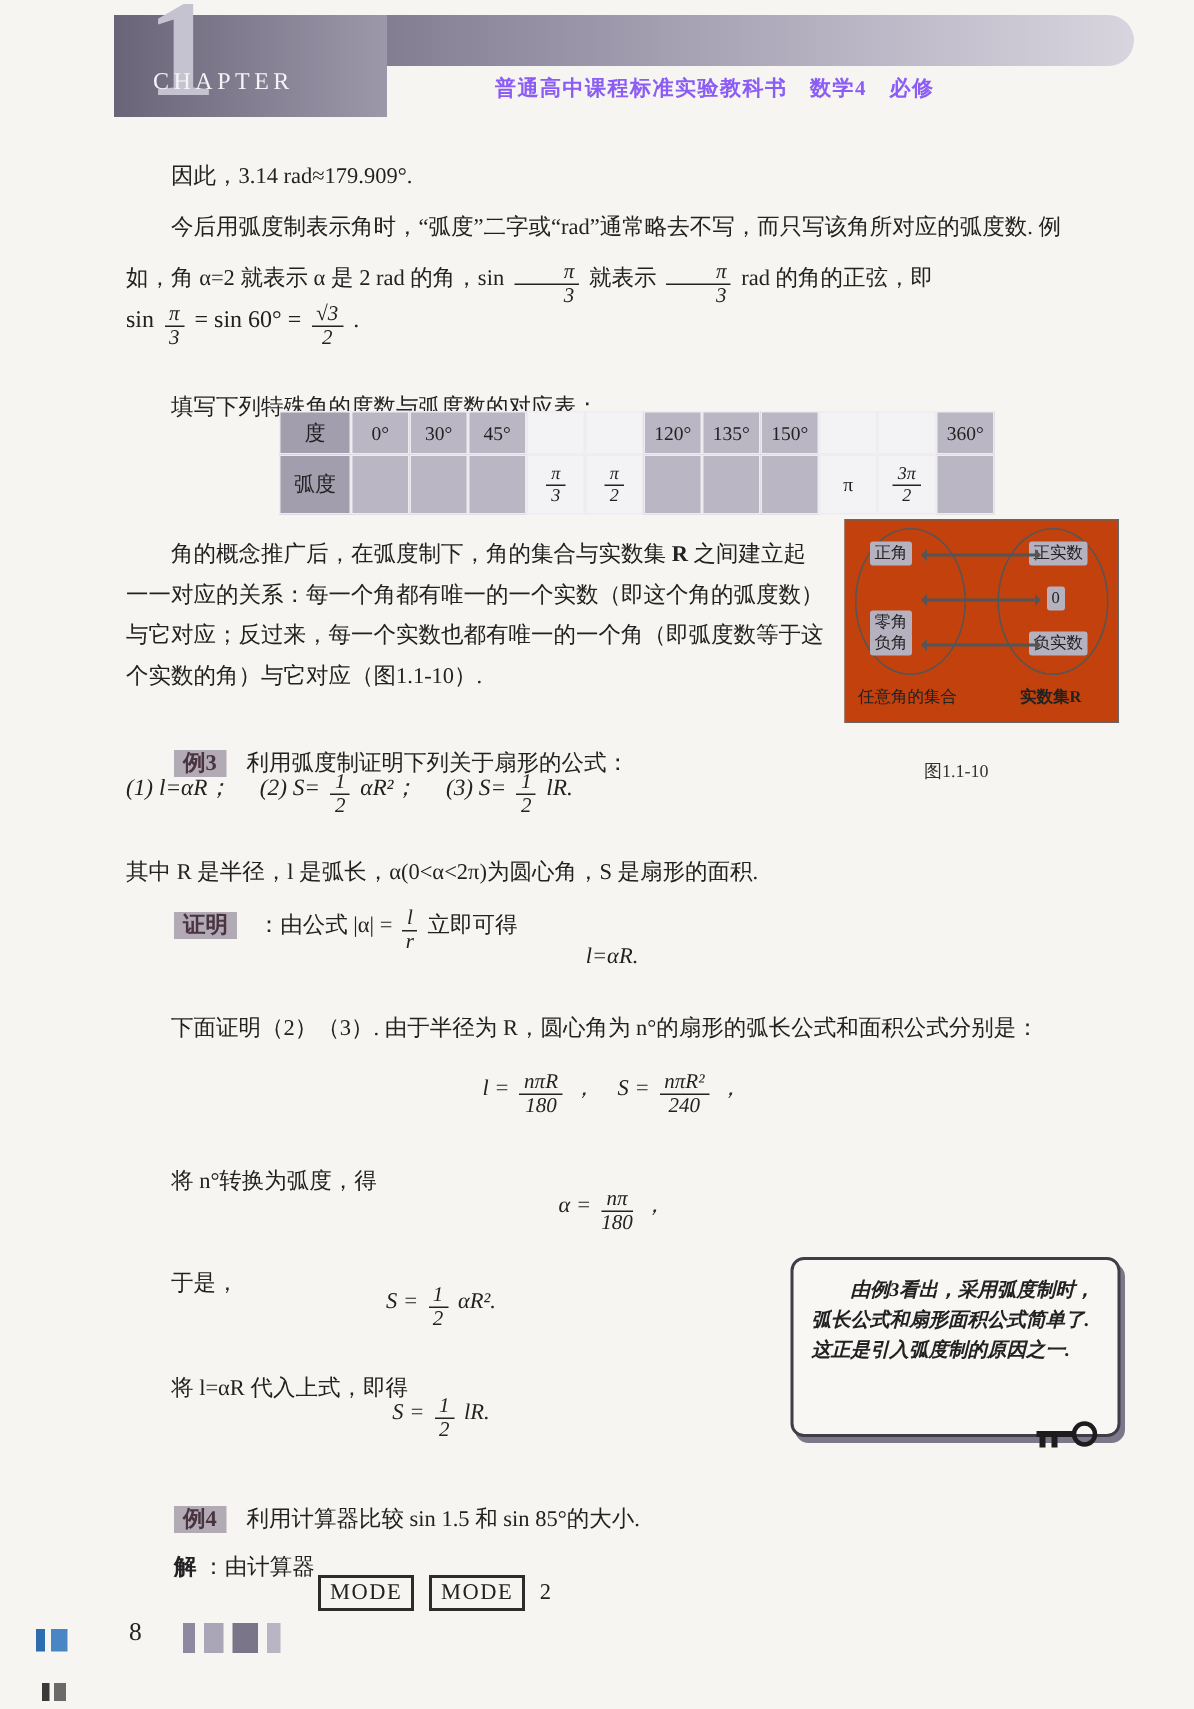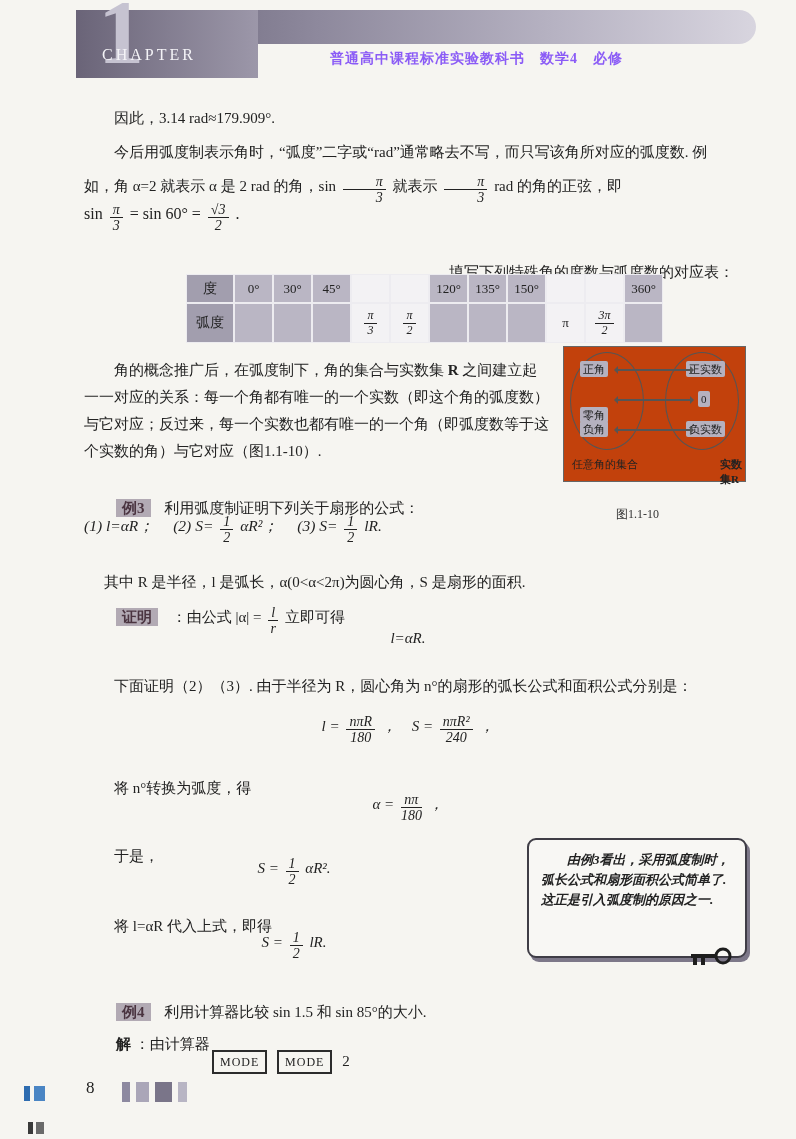--- a/index.html
+++ b/index.html
@@ -58,21 +58,21 @@
   .fig-caption{left:616px;top:506px;font-size:12px;color:#333;}
 
   
   .note-box{left:527px;top:838px;width:192px;min-height:96px;border:2px solid #3f3d46;border-radius:9px;
     box-shadow:3px 4px 0 #7d7889;background:#f8f7f4;padding:10px 12px;z-index:2;
     font-style:italic;font-weight:bold;font-size:13px;line-height:20px;text-indent:2em;}
   .key-icon{position:absolute;right:12px;bottom:-18px;}
 
   
   .calc-key{display:inline-block;border:2px solid #2c2c2c;padding:0 6px;margin-right:6px;
-    font-size:12px;letter-spacing:1px;line-height:20px;}
+    font-size:15px;letter-spacing:1px;line-height:20px;}
 
   
   .bar{position:absolute;}
   .page-number{left:86px;top:1078px;font-size:17px;}
 </style>
 </head>
 <body>
 
 <div class="abs header-bar"></div>
 <div class="abs chapter-block"></div>
@@ -91,21 +91,21 @@
 </p>
 
 <div class="abs" style="left:84px;top:202px;font-size:16px;">
   <span>sin</span>
   <span class="frac"><span class="fnum">π</span><span class="fden">3</span></span>
   <span>= sin 60° =</span>
   <span class="frac"><span class="fnum">√3</span><span class="fden">2</span></span>
   <span>.</span>
 </div>
 
-<p class="abs para indent" style="left:84px;top:242px;text-align:right;">填写下列特殊角的度数与弧度数的对应表：</p>
+<p class="abs para indent" style="left:84px;top:242px;">填写下列特殊角的度数与弧度数的对应表：</p>
 
 <table class="abs deg-table" style="left:186px;top:274px;">
   <tbody>
       <tr>
     <td class="t-label">度</td>
     <td class="t-given">0°</td>
     <td class="t-given">30°</td>
     <td class="t-given">45°</td>
     <td class="t-blank"></td>
     <td class="t-blank"></td>
@@ -153,40 +153,40 @@
 
   <span class="fig-item" style="left:122px;top:14px;">正实数</span>
   <span class="fig-item" style="left:134px;top:44px;">0</span>
   <span class="fig-item" style="left:122px;top:74px;">负实数</span>
 
   <div class="arrow" style="top:22px;"></div>
   <div class="arrow" style="top:52px;"></div>
   <div class="arrow" style="top:82px;"></div>
 
   <span class="fig-bottom" style="left:8px;">任意角的集合</span>
-  <span class="fig-bottom bold" style="left:116px;margin-left:40px;">实数集R</span>
+  <span class="fig-bottom bold" style="left:116px;">实数集R</span>
 </div>
 <div class="abs fig-caption">图1.1-10</div>
 
 <p class="abs" style="left:116px;top:484px;">
   <span class="badge">例3</span>
   <span>利用弧度制证明下列关于扇形的公式：</span>
 </p>
 
 <div class="abs math" style="left:84px;top:514px;font-size:15.5px;">
   <span>(1) l=αR；　</span>
   <span>(2) S=</span>
   <span class="frac"><span class="fnum">1</span><span class="fden">2</span></span>
   <span>αR²；　</span>
   <span>(3) S=</span>
   <span class="frac"><span class="fnum">1</span><span class="fden">2</span></span>
   <span>lR.</span>
 </div>
 
-<p class="abs para" style="left:84px;top:552px;margin-left:20px;">其中 R 是半径，l 是弧长，α(0&lt;α&lt;2π)为圆心角，S 是扇形的面积.</p>
+<p class="abs para" style="left:84px;top:552px;">其中 R 是半径，l 是弧长，α(0&lt;α&lt;2π)为圆心角，S 是扇形的面积.</p>
 
 <p class="abs" style="left:116px;top:590px;">
   <span class="badge">证明</span>
   <span>：由公式 |α| =</span>
   <span class="frac"><span class="fnum">l</span><span class="fden">r</span></span>
   <span>立即可得</span>
 </p>
 
 <div class="abs center math" style="left:84px;top:630px;width:648px;">l=αR.</div>
 

